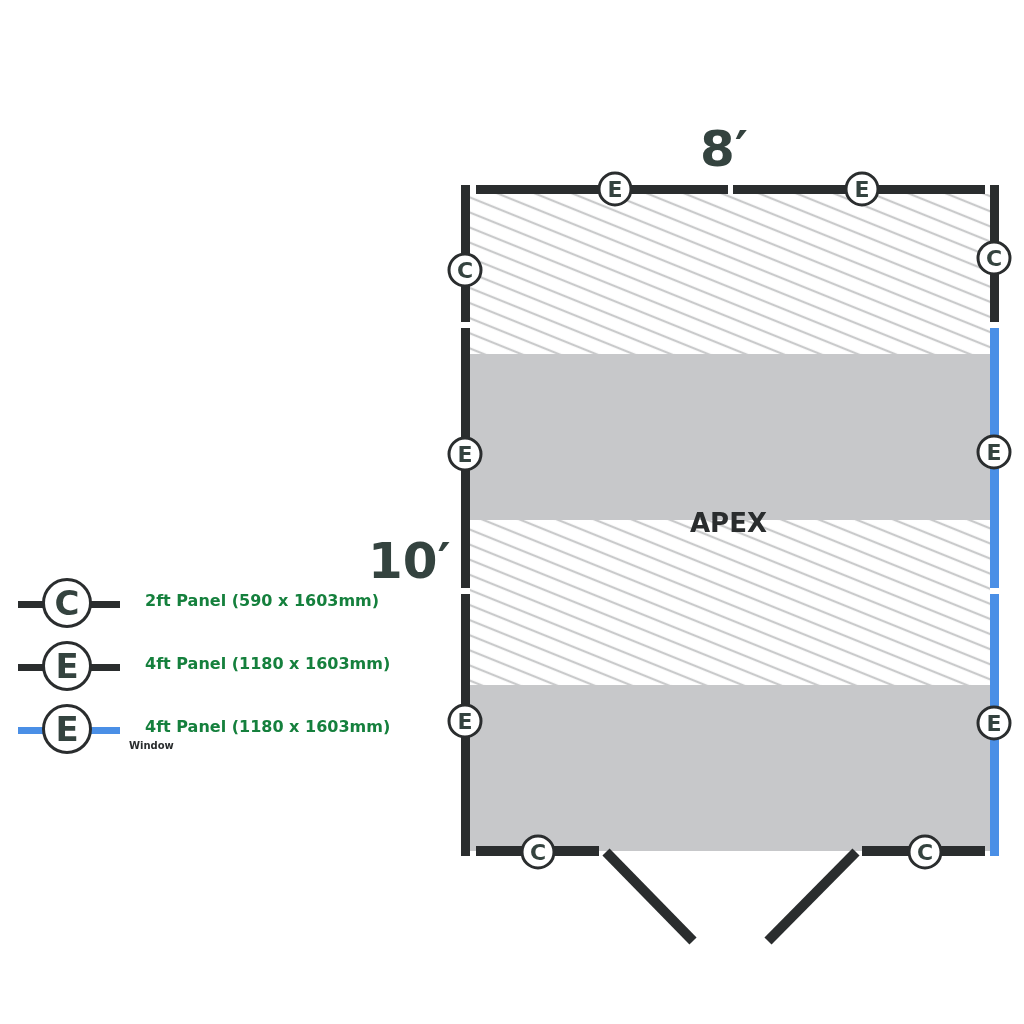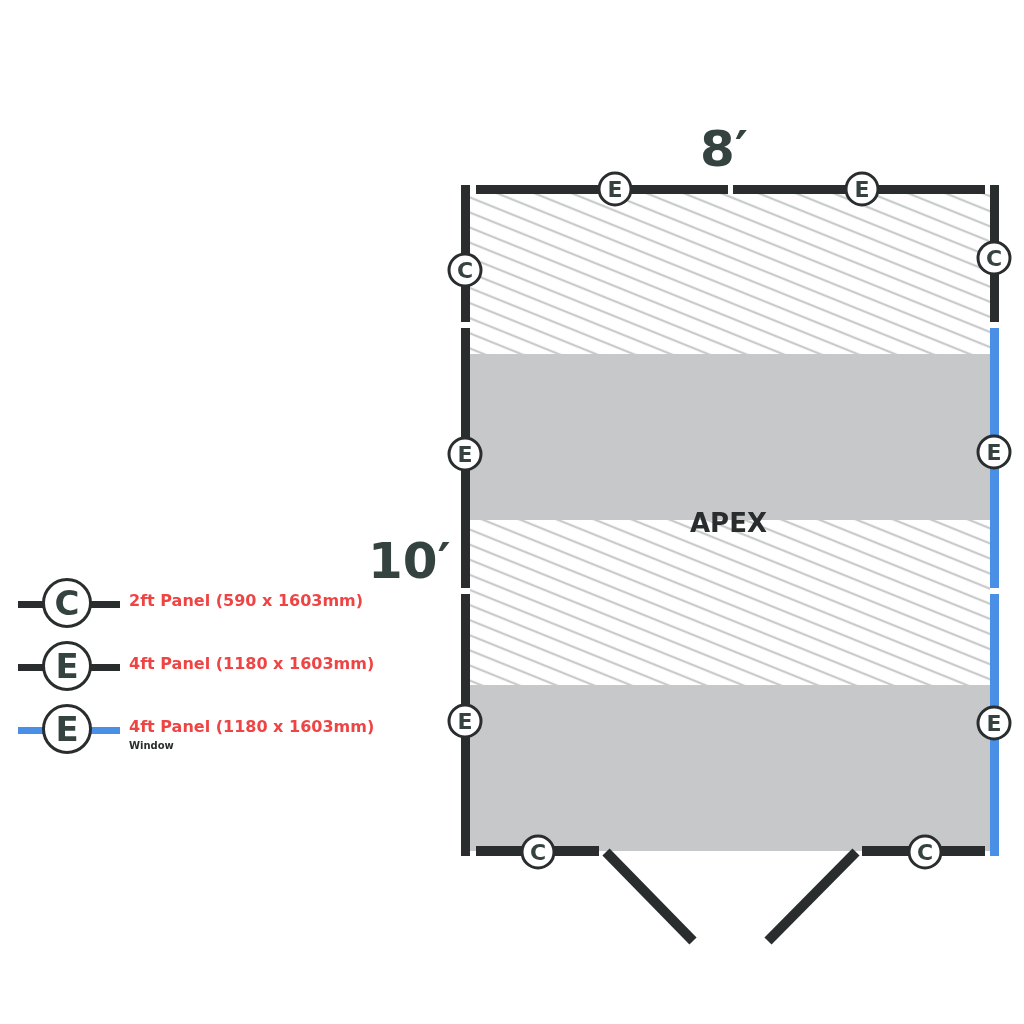--- a/index.html
+++ b/index.html
@@ -2,21 +2,21 @@
 <html><head>
 <meta charset="utf-8">
 <style>
   html, body { margin: 0; padding: 0; background: #ffffff; }
   body { width: 1024px; height: 1024px; position: relative; overflow: hidden; font-family: "DejaVu Sans", sans-serif; }
   #plan { position: absolute; left: 0; top: 0; }
   .legend { position: absolute; left: 18px; }
   .legend-row { position: absolute; left: 0; width: 400px; height: 60px; }
   .legend-line { position: absolute; left: 0; top: 27px; width: 102px; height: 7px; }
   .legend-badge { position: absolute; left: 24px; top: 4px; width: 50px; height: 50px; border-radius: 50%; background: #fff; border: 3px solid #2a2d2e; box-sizing: border-box; display: flex; align-items: center; justify-content: center; color: #34433f; font-weight: bold; font-size: 34px; line-height: 1; }
-  .legend-label { position: absolute; left: 111px; top: 17px; font-size: 16px; font-weight: bold; color: #ef4444; white-space: nowrap; }
+  .legend-label { position: absolute; left: 127px; top: 17px; font-size: 16px; font-weight: bold; color: #15803d; white-space: nowrap; }
   .legend-sub { position: absolute; left: 111px; top: 40px; font-size: 10px; font-weight: bold; color: #2a2d2e; }
   .dim { position: absolute; font-weight: bold; color: #34433f; font-family: "DejaVu Sans", sans-serif; line-height: 1; }
   .apex { position: absolute; font-weight: bold; color: #2a2d2e; font-size: 26px; line-height: 1; }
 </style>
 </head>
 <body>
 
 <svg id="plan" width="1024" height="1024" viewBox="0 0 1024 1024">
   <defs>
     <pattern id="hatch" patternUnits="userSpaceOnUse" width="14" height="14" patternTransform="rotate(22)">

